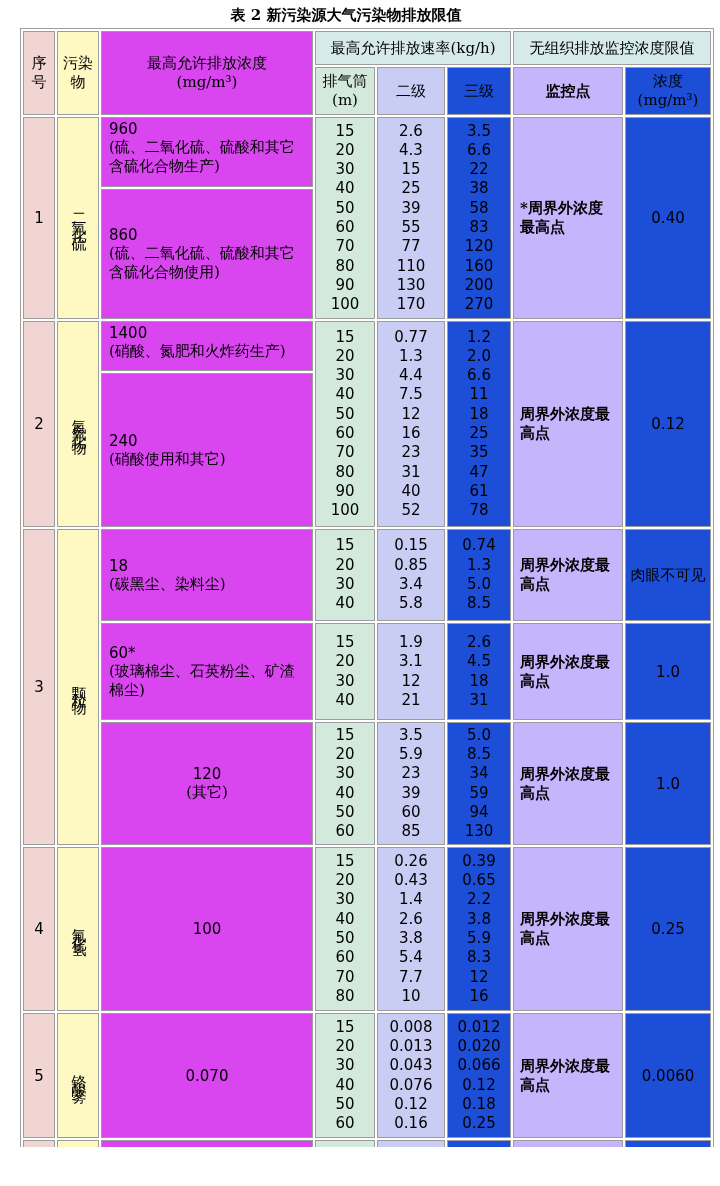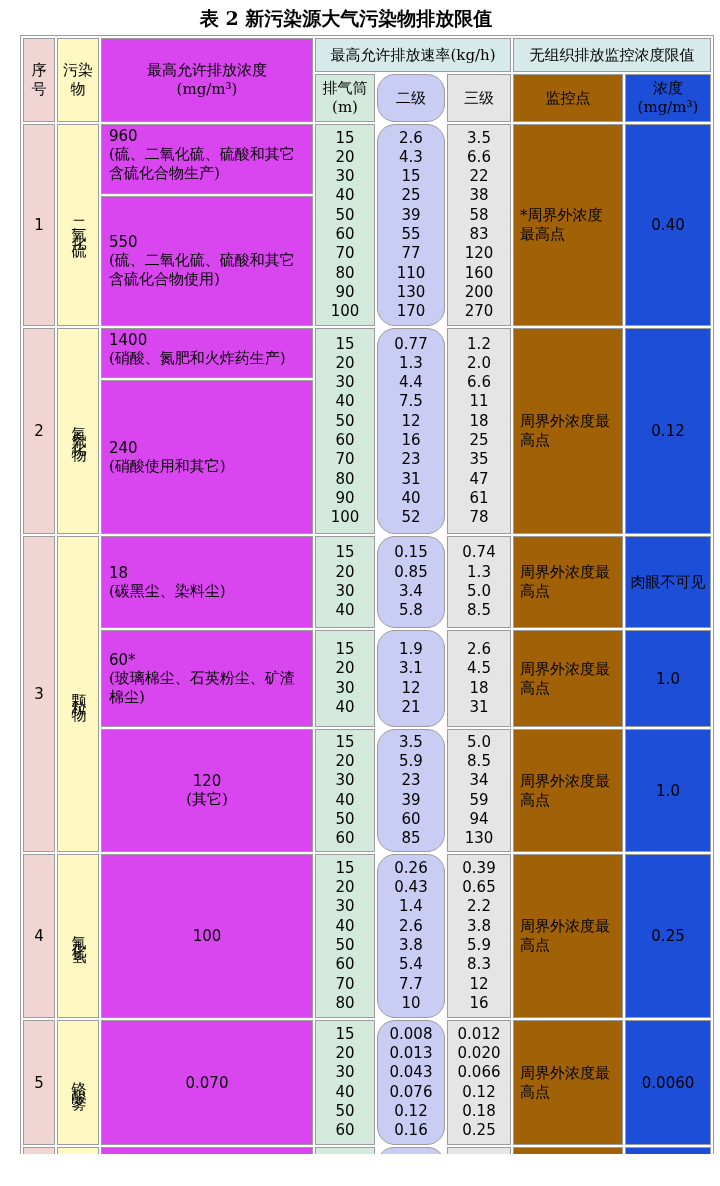--- a/index.html
+++ b/index.html
@@ -1,35 +1,35 @@
 <!DOCTYPE html>
 <html><head>
 <meta charset="utf-8">
 <style>
   html,body{margin:0;padding:0;background:#ffffff;}
   body{width:720px;height:1186px;overflow:hidden;color:#000;
        font-family:"DejaVu Serif","Liberation Serif",serif;}
   .title{width:692px;margin:0;padding:6px 0 3px 0;text-align:center;
-         font-size:19px;font-weight:bold;}
+         font-size:15px;font-weight:bold;}
   .table-clip{height:1119px;overflow:hidden;padding-left:20px;}
   table{table-layout:fixed;width:692px;border-collapse:separate;border-spacing:2px;
         border:1px solid #9c9c9c;background:#fff;font-size:15px;}
   td{border:1px solid #9c9c9c;padding:2px 4px;vertical-align:middle;overflow:hidden;}
   .num{font-family:"DejaVu Sans","Liberation Sans",sans-serif;font-weight:normal;}
   .pre{white-space:pre-line;text-align:center;line-height:19.3px;padding:2px 0;}
   .ctr{text-align:center;}
   .blk{display:block;}
   
   .cseq{background:#f0d5d2;text-align:center;}
   .cpol{background:#fef9c3;text-align:center;}
   .cconc{background:#d946ef;padding:2px 7px;}
   .cstack{background:#d3e9dc;margin-left:24px;}
-  .cl2{background:#c9ccf3;border-radius:18px;}
-  .cl3{background:#e5e5e5;}
-  .cmon{background:#a16207;padding:2px 6px;line-height:19px;}
+  .cl2{background:#c9ccf3;}
+  .cl3{background:#1d4ed8;}
+  .cmon{background:#c4b5fd;padding:2px 6px;line-height:19px;font-weight:bold;}
   .clim{background:#1d4ed8;text-align:center;}
   .hgroup{background:#d7eaea;text-align:center;}
   .vtop{vertical-align:top;}
   .vtext{writing-mode:vertical-rl;text-orientation:upright;letter-spacing:7px;line-height:1.05;}
   .conc430{vertical-align:top;padding-top:30px;}
 </style>
 </head>
 <body>
 
 <div>
@@ -102,21 +102,21 @@
 83
 120
 160
 200
 270</td>
         <td class="cmon" rowspan="2">*周界外浓度最高点</td>
         <td class="clim num" rowspan="2">0.40</td>
       </tr>
       <tr>
         <td class="cconc">
-          <span class="num blk">550</span>
+          <span class="num blk">860</span>
           <span class="blk">(硫、二氧化硫、硫酸和其它含硫化合物使用)</span>
         </td>
       </tr>
 
       <tr>
         <td class="cseq num" rowspan="2">2</td>
         <td class="cpol" rowspan="2"><span class="vtext">氮氧化物</span></td>
         <td class="cconc vtop" style="height:44px">
           <span class="num blk">1400</span>
           <span class="blk">(硝酸、氮肥和火炸药生产)</span>

